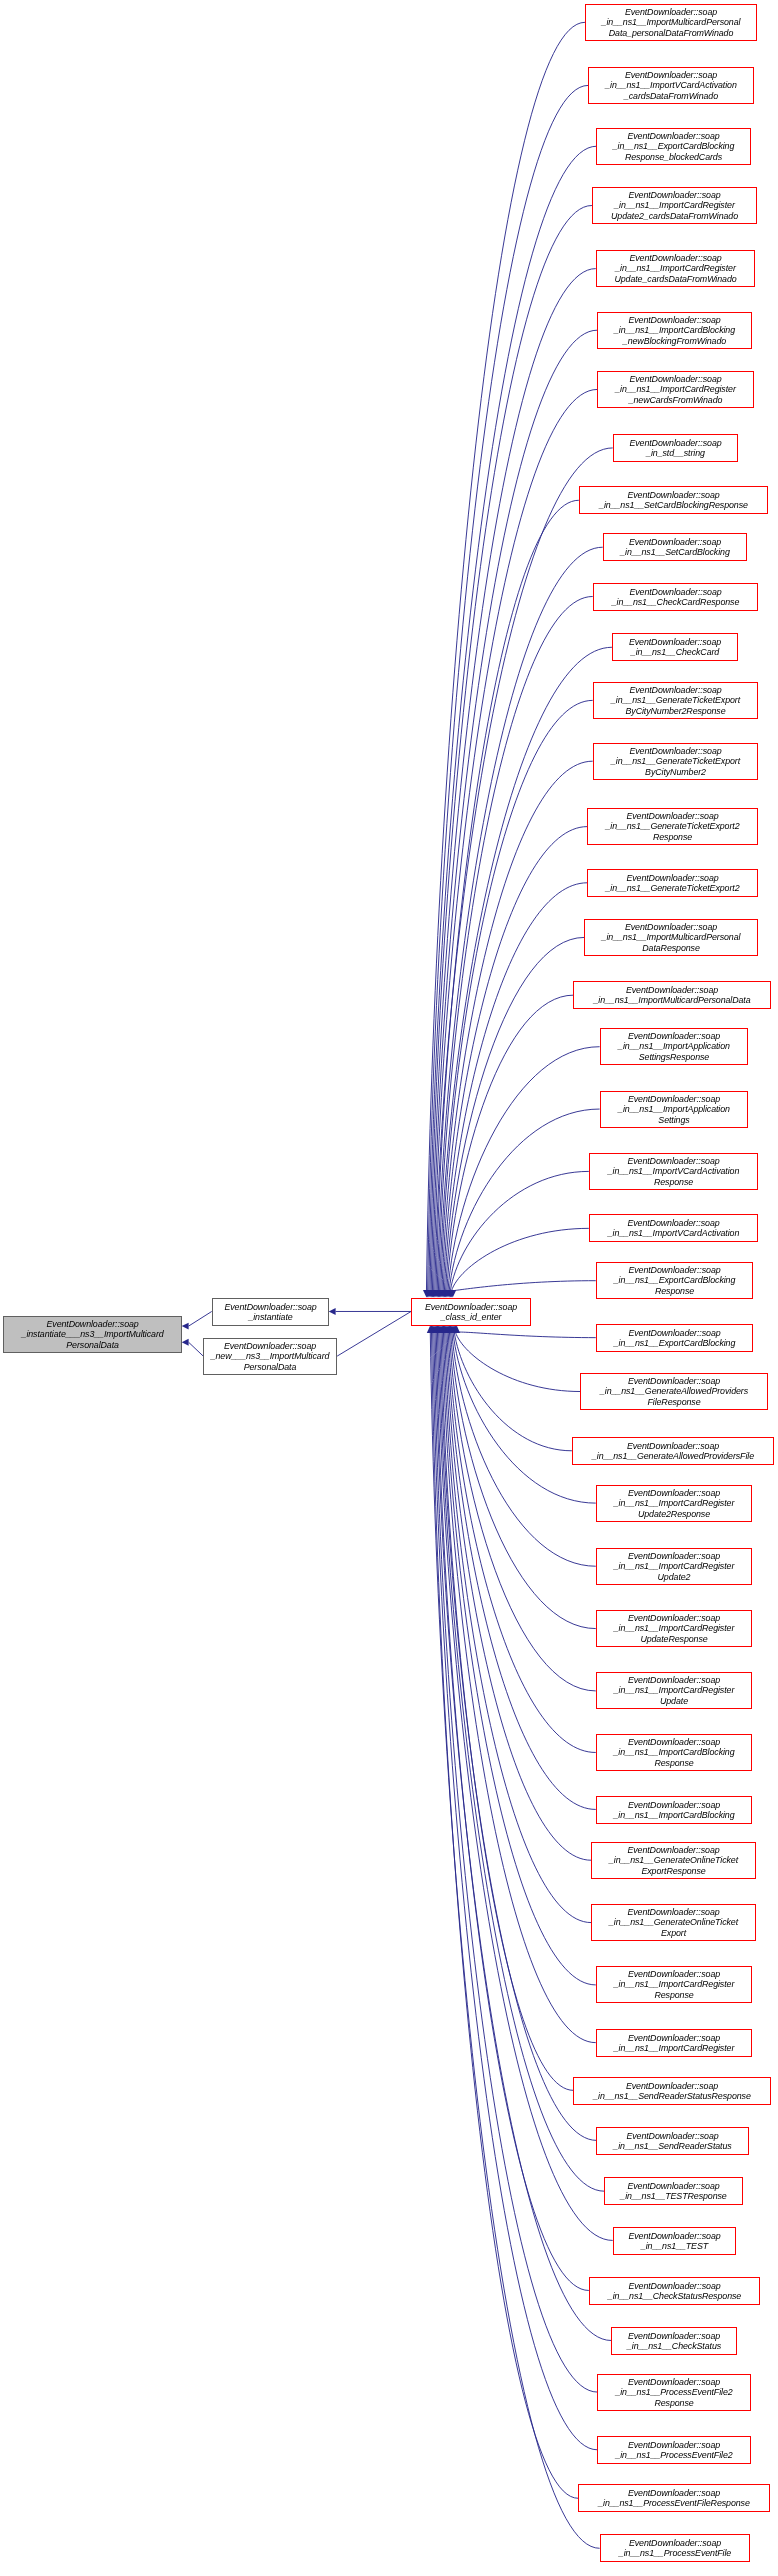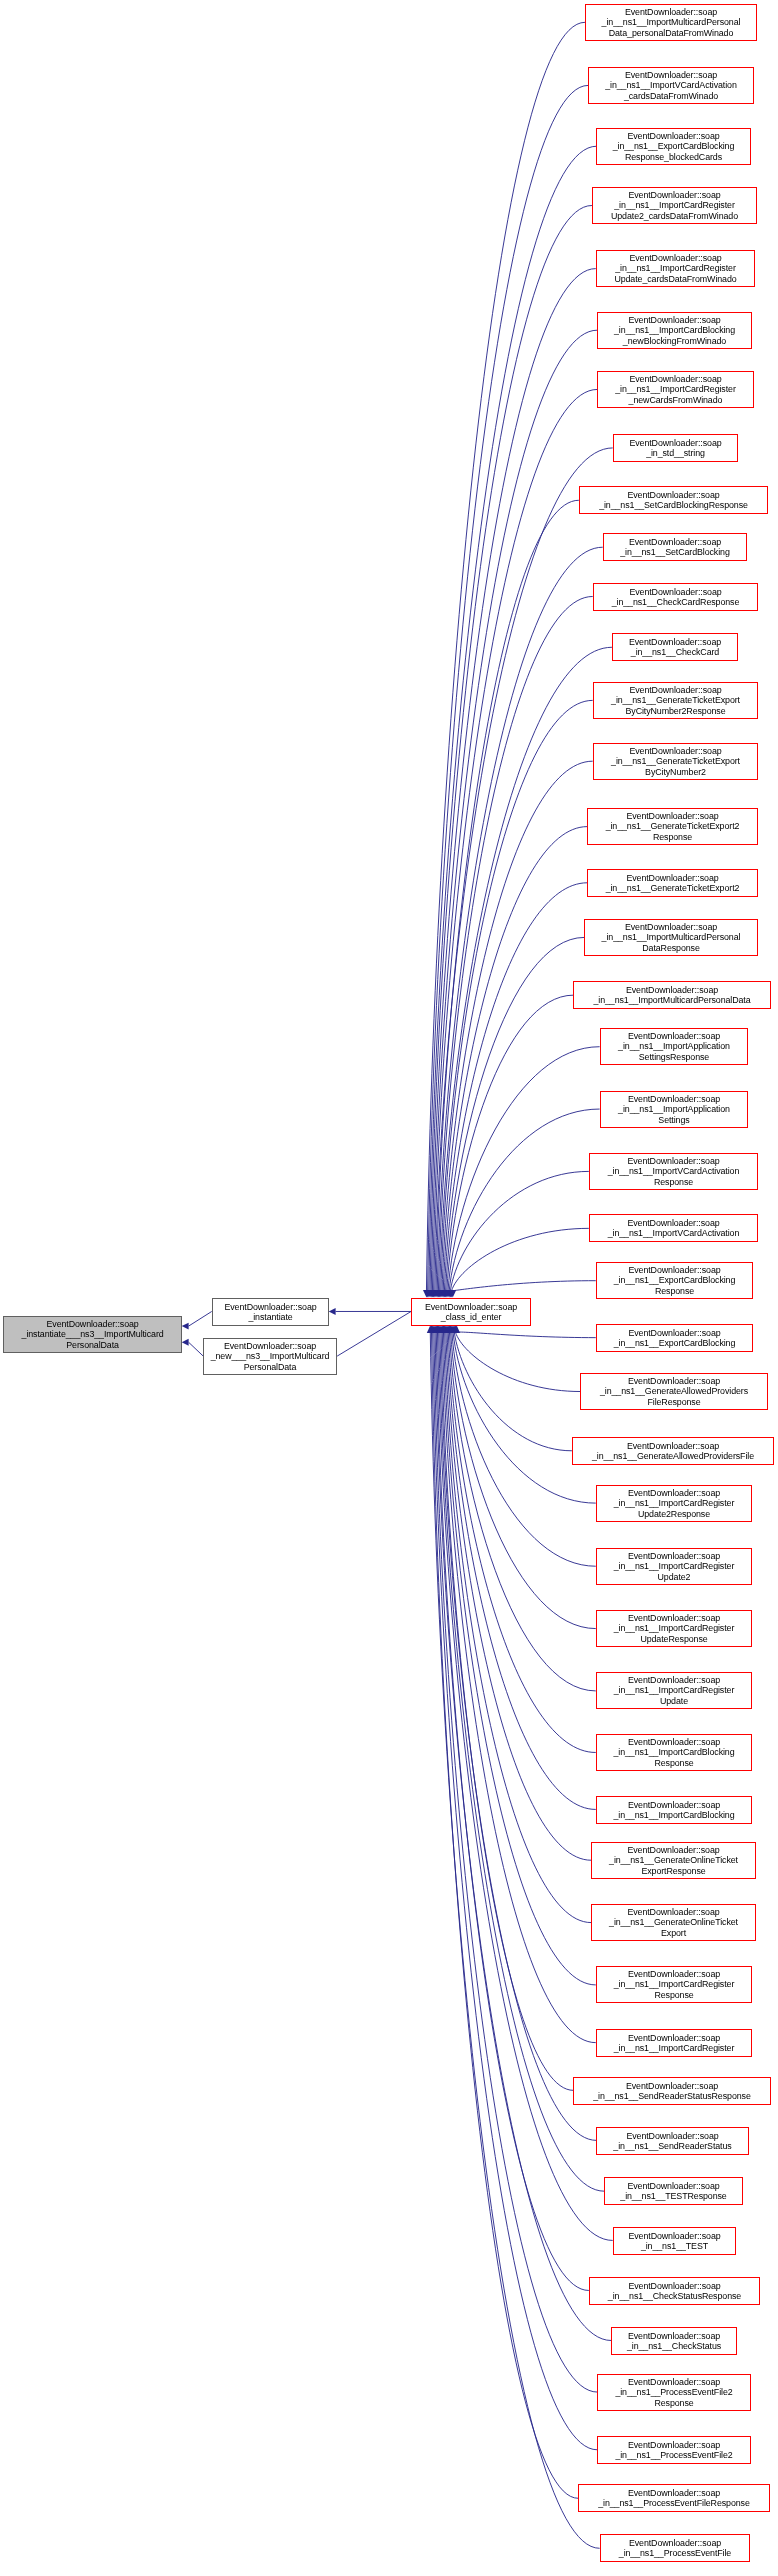--- a/index.html
+++ b/index.html
@@ -34,20 +34,21 @@
     text-align: center;
     background: #ffffff;
     border: 0.8px solid #ff0000;
     font-size: 8.9px;
     line-height: 10.5px;
     color: #000000;
     letter-spacing: -0.1px;
     white-space: pre-line;
     padding: 0 15px;
     z-index: 5;
+    font-style: italic;
   }
   .node.gray {
     background: #bfbfbf;
     border: 0.8px solid #606060;
   }
   .node.plain {
     background: #ffffff;
     border: 0.8px solid #606060;
   }
   .node.center {

